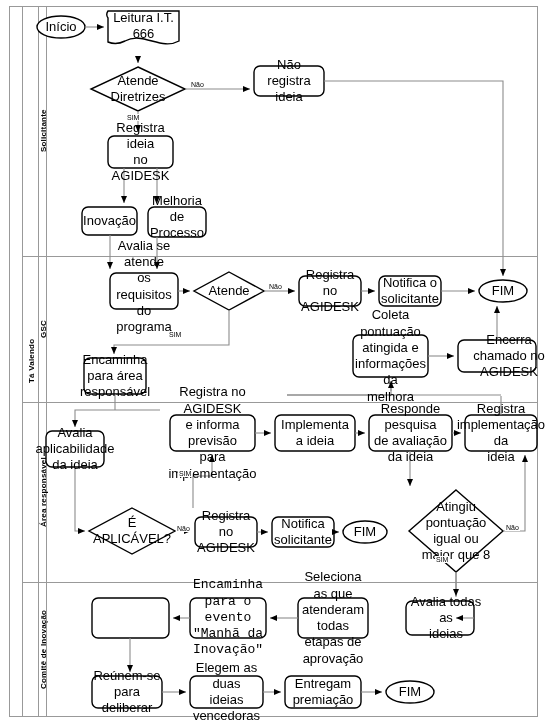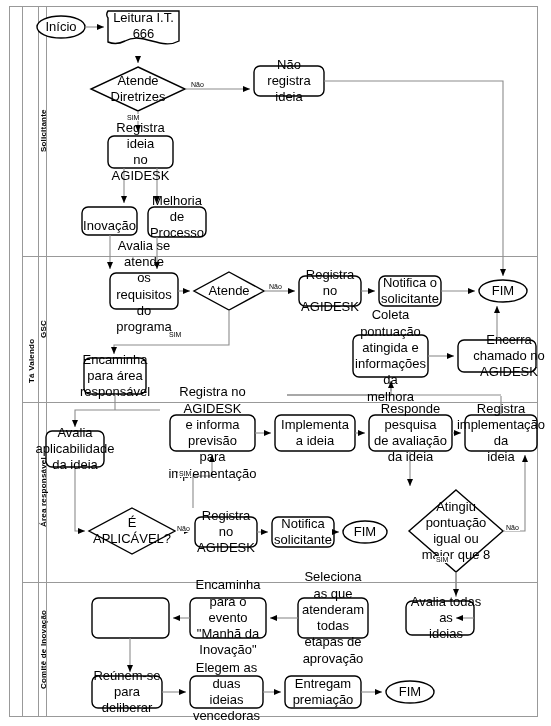--- a/index.html
+++ b/index.html
@@ -188,21 +188,21 @@
     <span class="n-text">Atende Diretrizes</span></div>
 
   <div class="node" style="left:254px;top:66px;width:70px;height:30px;">
     <span class="n-text">Não registra
 ideia</span></div>
 
   <div class="node" style="left:108px;top:136px;width:65px;height:32px;">
     <span class="n-text">Registra ideia
 no AGIDESK</span></div>
 
-  <div class="node" style="left:82px;top:207px;width:55px;height:28px;align-items:flex-end;">
+  <div class="node" style="left:82px;top:207px;width:55px;height:28px;">
     <span class="n-text">Inovação</span></div>
 
   <div class="node" style="left:148px;top:207px;width:58px;height:20px;text-align:center;">
     <span class="n-text">Melhoria de
 Processo</span></div>
 
   <div class="node" style="left:110px;top:273px;width:68px;height:27px;">
     <span class="n-text">Avalia se atende
 os requisitos do
 programa</span></div>
@@ -280,21 +280,21 @@
   <div class="node" style="left:406px;top:601px;width:80px;height:34px;">
     <span class="n-text">Avalia todas as
 ideias</span></div>
 
   <div class="node" style="left:296px;top:598px;width:74px;height:40px;">
     <span class="n-text">Seleciona as que
 atenderam todas
 etapas de
 aprovação</span></div>
 
-  <div class="node" style="left:188px;top:598px;width:80px;height:40px;">
+  <div class="node" style="left:188px;top:598px;width:80px;height:40px;font-family:Liberation Mono, monospace;">
     <span class="n-text">Encaminha para o
 evento
 "Manhã da Inovação"</span></div>
 
 
   <div class="node" style="left:92px;top:676px;width:70px;height:32px;">
     <span class="n-text">Reúnem-se para
 deliberar</span></div>
 
   <div class="node" style="left:190px;top:676px;width:73px;height:32px;">

